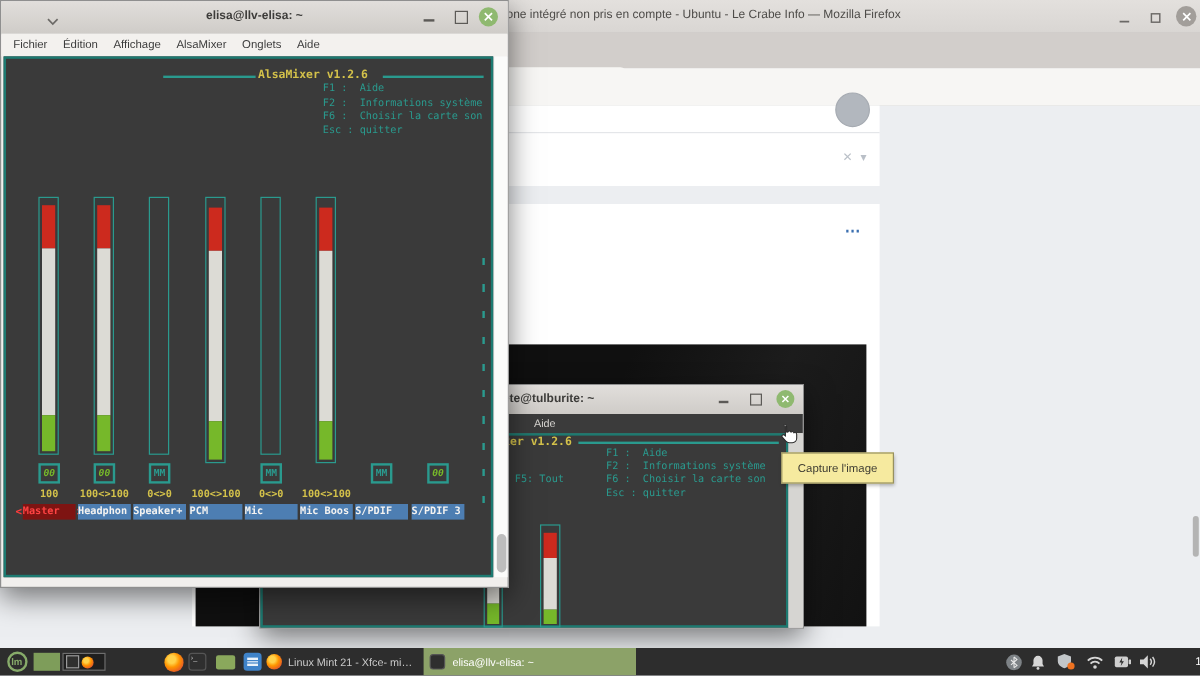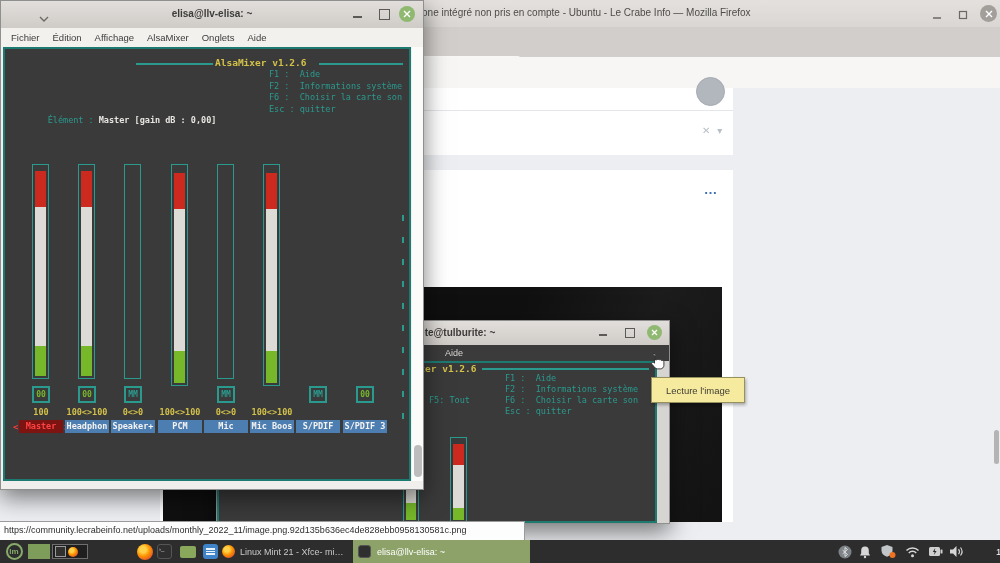--- a/index.html
+++ b/index.html
@@ -58,26 +58,26 @@
   .bar-std{top:163px;height:215px;}
   .bar-tall{top:163px;height:222px;padding-top:8px;}
   .seg{width:100%;}
   .seg-red{height:36px;background:#cc2a1e;}
   .seg-white{flex:1;background:#dcdbd5;}
   .seg-green{height:30px;background:#76b82a;}
   .bar-tall .seg-green{height:32px;}
   .mute{position:absolute;left:14px;top:385px;width:18px;height:17px;border:2px solid #2a9a8e;box-sizing:border-box;
         display:flex;align-items:center;justify-content:center;font-family:"DejaVu Sans Mono",monospace;
         font-size:8px;font-weight:bold;background:#3a3a3a;}
-  .sw-on{color:#76b82a;}
+  .sw-on{color:#76b82a;font-style:italic;}
   .sw-off{color:#2a9a8e;}
   .val{position:absolute;left:0;top:406px;width:46px;text-align:center;font-size:8.5px;font-weight:bold;
        color:#d3c14a;font-family:"DejaVu Sans Mono",monospace;white-space:nowrap;}
   .lblrow{position:absolute;left:-7px;top:419px;width:60px;display:flex;align-items:center;justify-content:center;gap:1px;}
-  .lbl{min-width:44px;height:13px;line-height:13px;background:#4d7eb2;color:#f4f3f1;text-align:center;
+  .lbl{min-width:44px;height:13px;line-height:13px;background:#4d7eb2;color:#f4f3f1;text-align:left;
        font-size:8.5px;font-weight:bold;font-family:"DejaVu Sans Mono",monospace;white-space:nowrap;}
   .lbl-sel{background:#7e1412;color:#ff4343;}
   .arr{color:#ff3b3b;font-weight:bold;font-size:9px;width:5px;font-family:"DejaVu Sans Mono",monospace;}
   .ax-dashes{position:absolute;left:401px;top:214px;width:2px;height:212px;
              background:repeating-linear-gradient(180deg,#2a9a8e 0 6px,transparent 6px 22px);}
 
   
   .menubar{position:absolute;display:flex;gap:13px;font-size:9.5px;color:#3c3c3c;align-items:center;padding-left:10px;box-sizing:border-box;}
 
   
@@ -258,23 +258,20 @@
     </div>
     <div class="abs teal-border" style="left:2px;top:46px;width:408px;height:434px;"></div>
     <div class="abs scroll-track" style="left:411px;top:46px;width:11px;height:434px;">
       <div class="scroll-thumb" style="left:1.5px;top:398px;width:8px;height:32px;"></div>
     </div>
 
     <div class="ax-line" style="left:135px;top:62px;width:77px;"></div>
     <span class="abs ax-yellow mono" style="left:214px;top:56px;font-size:9.5px;white-space:nowrap;">AlsaMixer v1.2.6</span>
     <div class="ax-line" style="left:318px;top:62px;width:84px;"></div>
 
-    <div class="ax-row" style="left:6px;top:102.5px;">
-      <span class="ax-label ax-teal">Élément :</span><span class="ax-white">Master [gain dB : 0,00]</span>
-    </div>
     <span class="ax-row ax-teal" style="left:268px;top:68px;">F1 :  Aide</span>
     <span class="ax-row ax-teal" style="left:268px;top:79.5px;">F2 :  Informations système</span>
     <span class="ax-row ax-teal" style="left:268px;top:91px;">F6 :  Choisir la carte son</span>
     <span class="ax-row ax-teal" style="left:268px;top:102.5px;">Esc : quitter</span>
 
     <div class="ax-dashes"></div>
 
     <div class="ch" style="left:17px;">
       <div class="bar bar-std">
           <div class="seg seg-red"></div>
@@ -372,28 +369,27 @@
           <span class="sw-on">00</span>
         </div>
       <div class="lblrow">
           <span class="arr"></span>
           <span class="lbl">S/PDIF 3</span>
           <span class="arr"></span>
         </div>
     </div>
   </div>
 
-  <div class="abs tooltip" style="z-index:20;">Lecture l'image</div>
+  <div class="abs tooltip" style="z-index:20;">Capture l'image</div>
   <div class="abs" style="left:648px;top:352px;z-index:21;">
     <svg width="18" height="20">
         <path d="M6 2c.9 0 1.5.7 1.5 1.5V8l1 .1c.2-.5.8-.9 1.4-.9.6 0 1.1.3 1.3.8.3-.3.6-.4 1-.4.7 0 1.2.4 1.4 1 .2-.1.5-.2.8-.2.9 0 1.5.7 1.5 1.5v3.4c0 2-1.6 3.6-3.6 3.6H9.6c-1.1 0-2.1-.5-2.8-1.3l-2.9-3.4c-.4-.5-.4-1.3.2-1.7.5-.4 1.1-.3 1.5 0l.9.7V3.5C4.5 2.7 5.2 2 6 2z" fill="#fff" stroke="#2b2b2b" stroke-width="0.9"></path>
       </svg>
   </div>
 
-  <div class="abs statusbar" style="z-index:15;">https://community.lecrabeinfo.net/uploads/monthly_2022_11/image.png.92d135b636ec4de828ebb0958130581c.png</div>
 
   <div class="abs taskbar" style="z-index:30;">
     <div class="tb-item mint-btn">
       <span class="mint-circle">lm</span>
     </div>
     <div class="pager1"></div>
     <div class="pager2">
       <span class="mini-term" style="position:absolute;left:2px;top:1px;"></span>
       <span class="fx-circle" style="position:absolute;left:15px;top:2px;width:10px;height:10px;"></span>
     </div>

